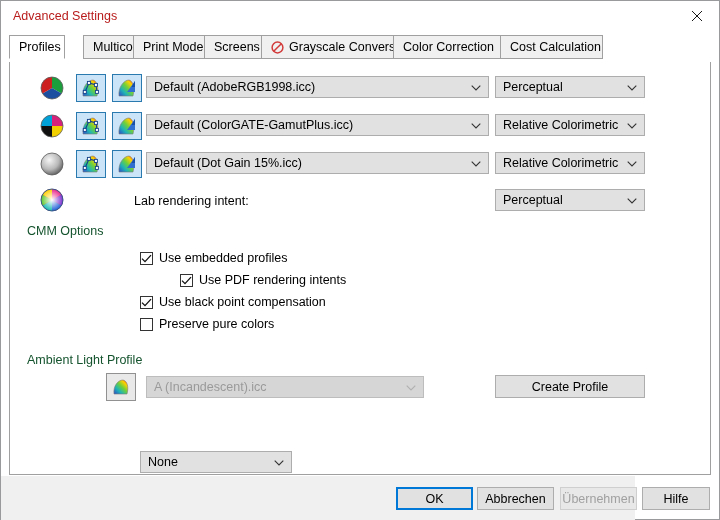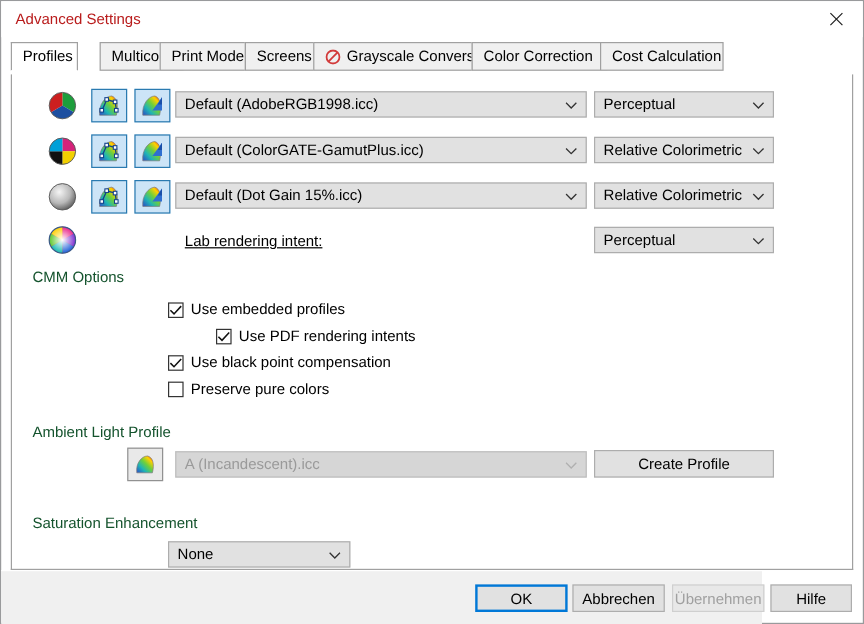--- a/index.html
+++ b/index.html
@@ -363,21 +363,21 @@
         <path d="M12 12 L12 1 A11 11 0 0 1 21.5 6.5 Z" fill="#e8268a"></path>
         <path d="M12 12 L21.5 6.5 A11 11 0 0 1 21.5 17.5 Z" fill="#7b2fd0"></path>
         <path d="M12 12 L21.5 17.5 A11 11 0 0 1 12 23 Z" fill="#1f5fd8"></path>
         <path d="M12 12 L12 23 A11 11 0 0 1 2.5 17.5 Z" fill="#17b9b0"></path>
         <path d="M12 12 L2.5 17.5 A11 11 0 0 1 2.5 6.5 Z" fill="#5ec82e"></path>
         <path d="M12 12 L2.5 6.5 A11 11 0 0 1 12 1 Z" fill="#ffcf00"></path>
         <circle cx="12" cy="12" r="11" fill="url(#cw)"></circle>
         <circle cx="12" cy="12" r="11" fill="none" stroke="#3a5a8a" stroke-width="1"></circle>
       </svg>
     </div>
-    <div class="plainlabel" style="left:144px;top:132px;text-decoration:underline;">Lab rendering intent:</div>
+    <div class="plainlabel" style="left:124px;top:132px;">Lab rendering intent:</div>
     <div class="combo" style="left:485px;top:127px;width:150px;">
       <span>Perceptual</span>
       <span class="chev">
         <svg width="10" height="6" viewBox="0 0 10 6">
             <polyline points="0.7,0.7 5,5 9.3,0.7" fill="none" stroke="#333" stroke-width="1.1"></polyline>
           </svg>
       </span>
     </div>
 
     <div class="section" style="left:17px;top:162px;">CMM Options</div>
@@ -422,33 +422,32 @@
             <stop offset="0" stop-color="#2b48c8"></stop>
               <stop offset="0.3" stop-color="#1fb5b5"></stop>
             <stop offset="0.55" stop-color="#6fd03a"></stop>
               <stop offset="0.78" stop-color="#ffd000"></stop>
             <stop offset="1" stop-color="#e02020"></stop>
           </linearGradient>
         </defs>
         <path d="M4 17 C3 9 8 3 13 3 C17 4 19 9 17 17 Z" fill="url(#g4b)" stroke="#7a7a7a" stroke-width="0.6"></path>
       </svg>
     </div>
-    <div class="combo disabled" style="left:136px;top:314px;width:343px;">
+    <div class="combo disabled" style="left:136px;top:314px;width:278px;">
       <span>A (Incandescent).icc</span>
       <span class="chev">
         <svg width="10" height="6" viewBox="0 0 10 6">
             <polyline points="0.7,0.7 5,5 9.3,0.7" fill="none" stroke="#b0b0b0" stroke-width="1.1"></polyline>
           </svg>
       </span>
     </div>
     <div class="pbtn" style="left:485px;top:313px;width:150px;height:23px;">
       <span>Create Profile</span>
     </div>
 
-    <div class="section" style="left:17px;top:367px;">Saturation Enhancement</div>
     <div class="combo" style="left:130px;top:389px;width:152px;">
       <span>None</span>
       <span class="chev">
         <svg width="10" height="6" viewBox="0 0 10 6">
             <polyline points="0.7,0.7 5,5 9.3,0.7" fill="none" stroke="#333" stroke-width="1.1"></polyline>
           </svg>
       </span>
     </div>
 
   </div>

